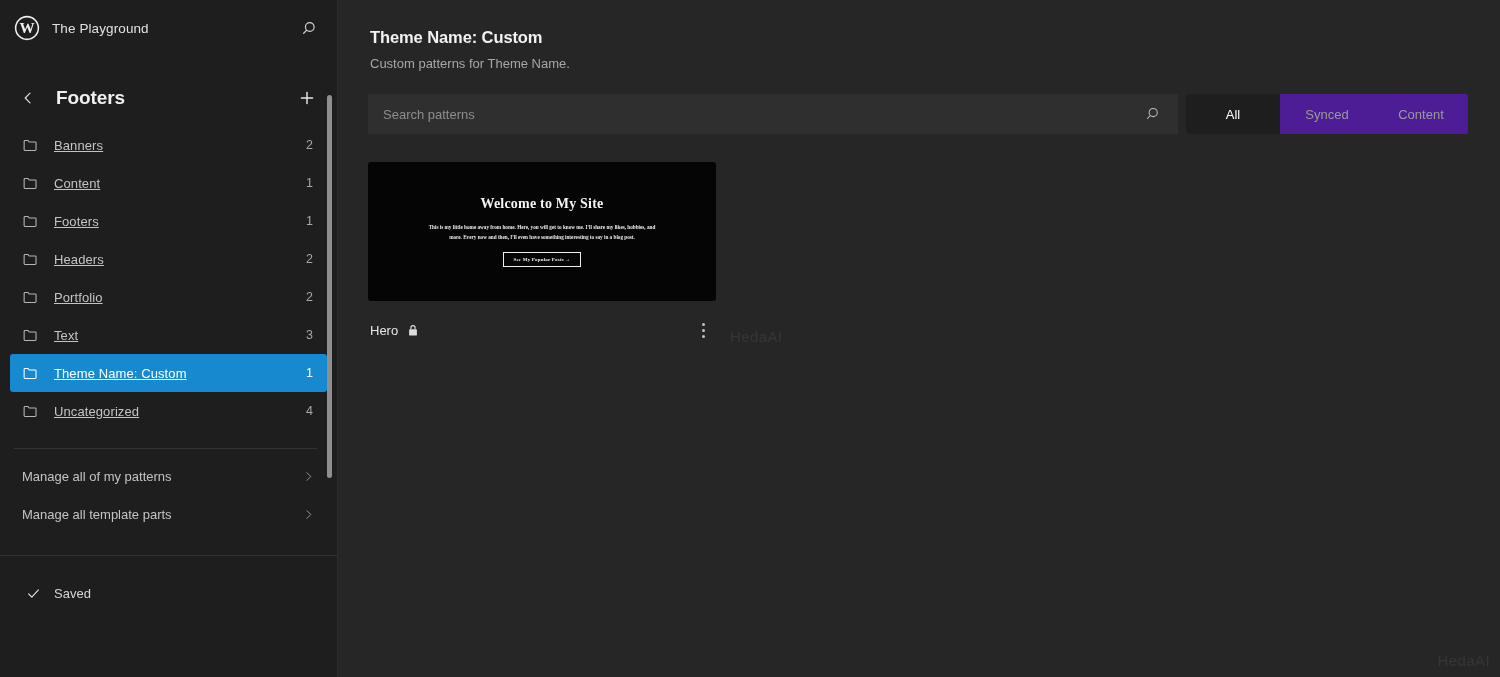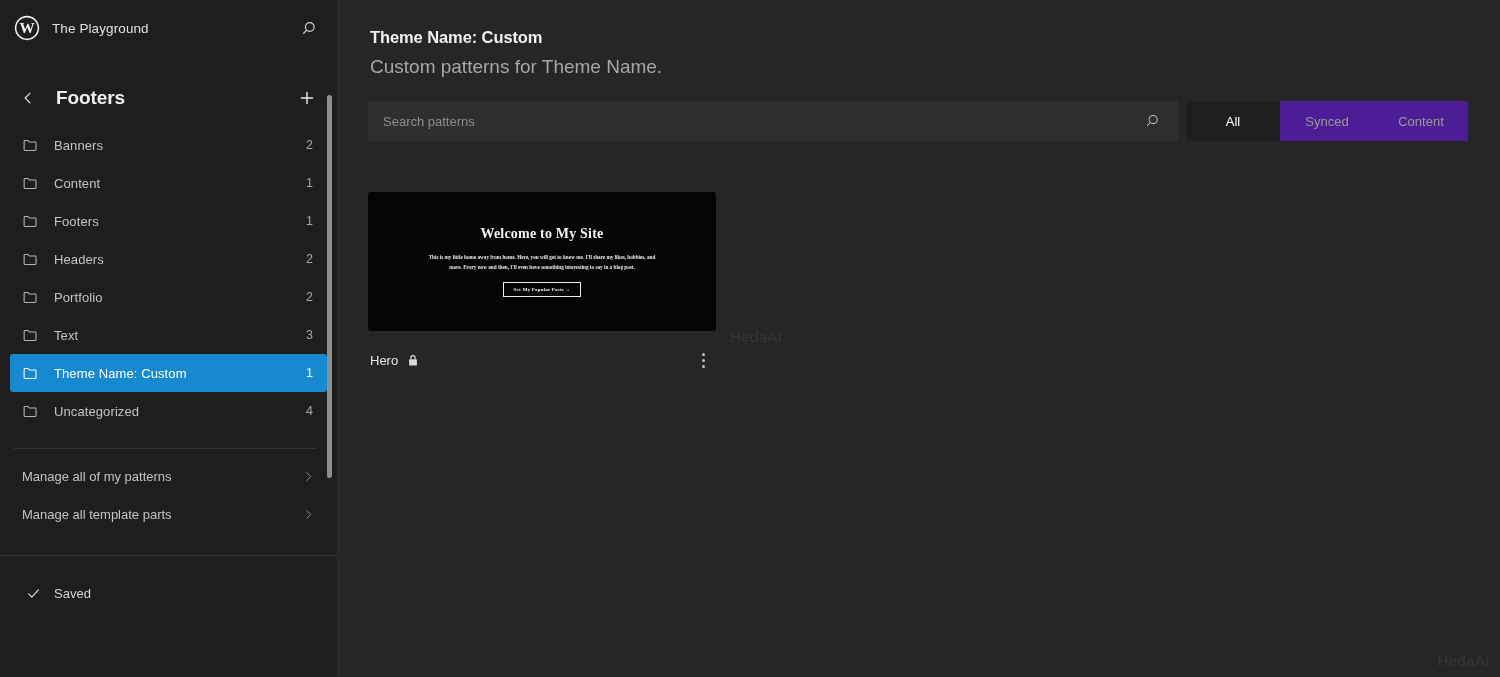--- a/index.html
+++ b/index.html
@@ -100,20 +100,21 @@
     border-radius: 3px;
     cursor: pointer;
     gap: 14px;
   }
   .nav-item .folder { flex: 0 0 18px; display:flex; align-items:center; color:#b6b6b6; }
   .nav-item .label {
     flex: 1;
     font-size: 13px;
     color: #c4c4c4;
     letter-spacing: 0.1px;
+    text-decoration: underline;
   }
   .nav-item .count {
     font-size: 12.5px;
     color: #a8a8a8;
     padding-right: 2px;
   }
   .nav-item.active { background: #1689cf; }
   .nav-item.active .label { color: #fff; font-weight: 500; }
   .nav-item.active .count { color: #fff; }
   .nav-item.active .folder { color: #fff; }
@@ -175,21 +176,21 @@
   }
   .main-header { padding: 28px 34px 0 32px; }
   .page-title {
     font-size: 16.5px;
     font-weight: 700;
     color: #f2f2f2;
     letter-spacing: -0.1px;
   }
   .page-sub {
     margin-top: 9px;
-    font-size: 19px;
+    font-size: 13px;
     color: #a7a7a7;
   }
 
   .toolbar {
     display: flex;
     align-items: stretch;
     margin: 23px 32px 0 30px;
     gap: 8px;
   }
   .search-wrap {
@@ -252,21 +253,20 @@
     height: 139px;
     background: #050505;
     border-radius: 3px;
     overflow: hidden;
     cursor: pointer;
     display: flex;
     flex-direction: column;
     align-items: center;
     justify-content: center;
     padding: 0 28px;
-    margin-top: 23px;
   }
   .pv-heading {
     font-family: "Liberation Serif", serif;
     font-size: 14px;
     font-weight: 700;
     color: #f4f4f4;
     letter-spacing: 0.2px;
   }
   .pv-body {
     margin-top: 11px;

